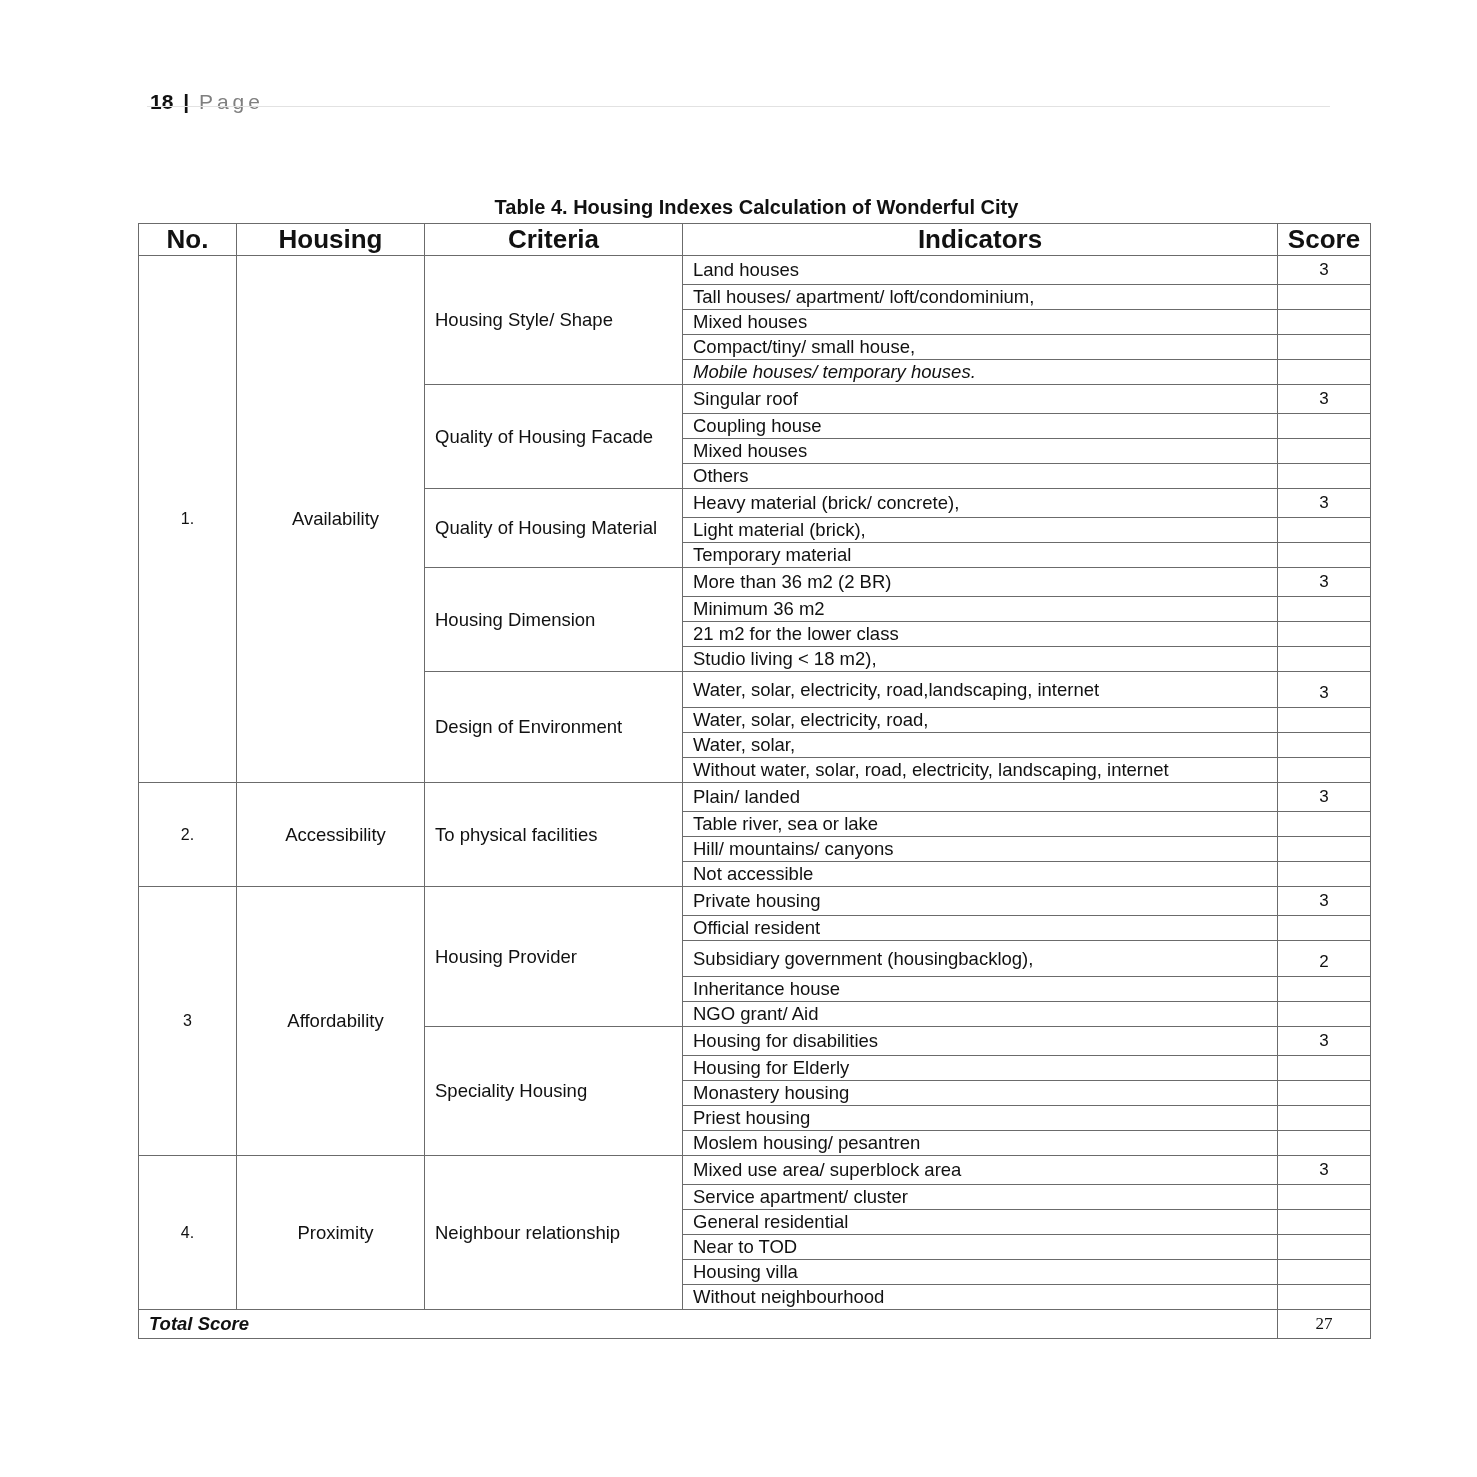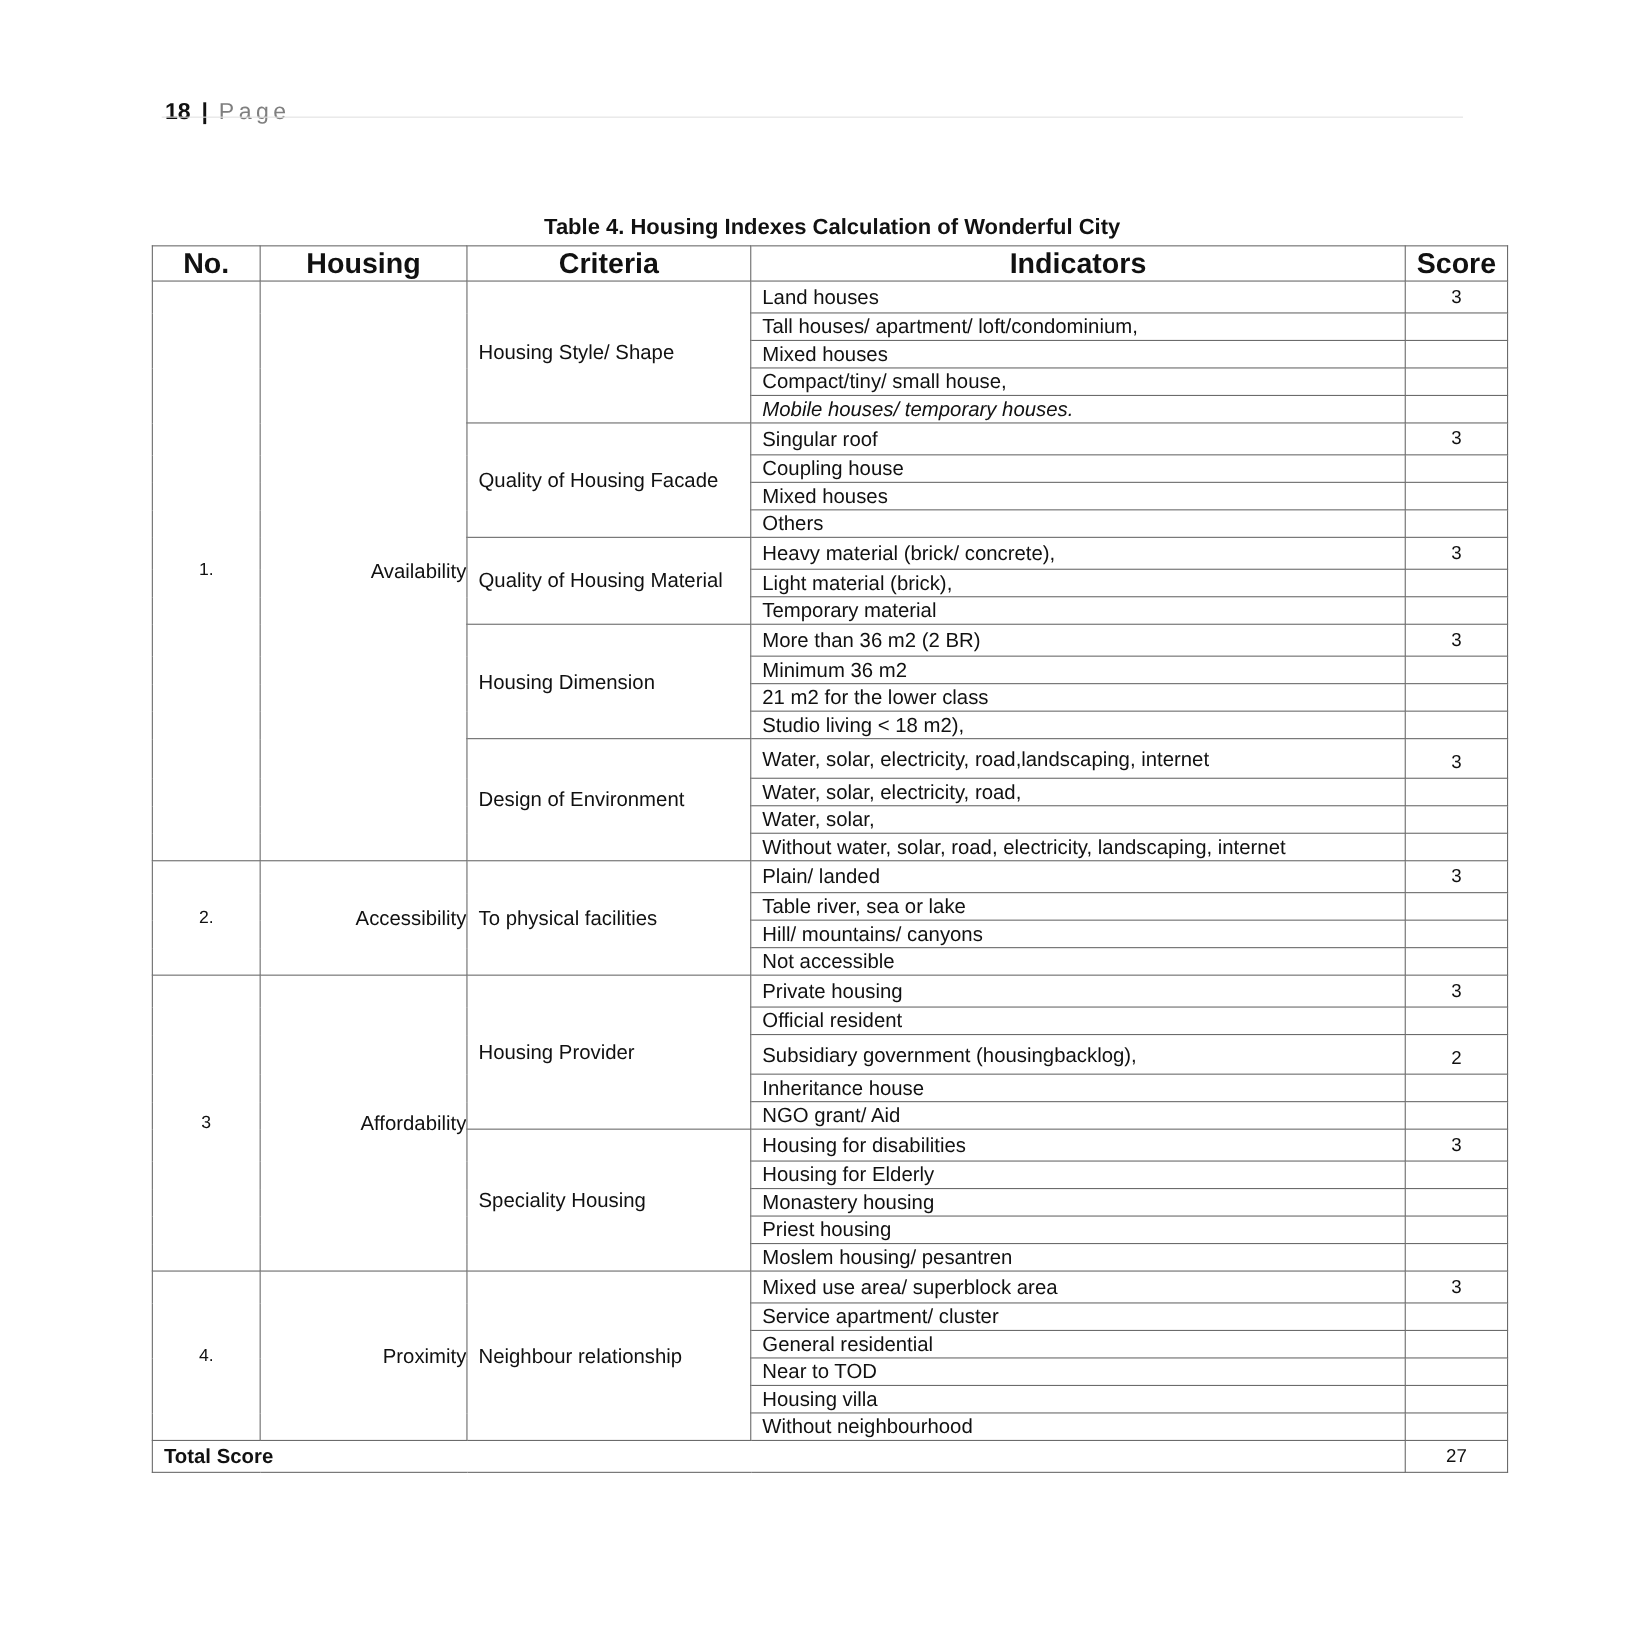--- a/index.html
+++ b/index.html
@@ -8,28 +8,28 @@
   .page-header .num { font-weight:bold; color:#111; }
   .page-header .sep { font-weight:bold; color:#111; margin:0 4px; }
   .page-header .word { color:#7f7f7f; letter-spacing:4px; }
   .header-rule { position:absolute; left:147px; top:106px; width:1183px; height:1px; background:#e2e2e2; }
   .caption { position:absolute; left:0; width:1477px; top:196px; text-align:center; font-family:"Liberation Sans", sans-serif; font-weight:bold; font-size:20px; color:#111; padding-left:0px; }
   .caption span { position:relative; left:-2px;margin-left:40px; }
   table.main { position:absolute; left:138px; top:223px; border-collapse:collapse; table-layout:fixed; width:1232px; font-family:"Liberation Sans", sans-serif; font-size:18.5px; }
   table.main td, table.main th { border:1.5px solid #6b6b6b; padding:0; overflow:hidden; white-space:nowrap; }
   table.main th { font-weight:bold; font-size:26px; height:29px; text-align:center; color:#111; }
   td.no { text-align:center; font-size:16px; }
-  td.housing { padding-left:10px !important; text-align:right; }
+  td.housing { padding-left:10px !important; text-align:center; }
   td.criteria { padding-left:10px !important; white-space:normal !important; line-height:24px; }
   td.ind { padding-left:10px !important; height:24px; line-height:22px; }
   td.ind.tall { height:35px; }
   td.ind.italic { font-style:italic;margin-left:34px; }
   td.score { text-align:center; font-size:17px; line-height:28px; vertical-align:bottom; }
-  td.total-label { font-weight:bold; padding-left:10px !important; height:28px; }
-  td.total-val { text-align:center; font-size:17px; }
+  td.total-label { font-weight:bold; font-style:italic; padding-left:10px !important; height:28px; }
+  td.total-val { text-align:center; font-size:17px;font-family:Liberation Serif, serif; }
   .it { }
 </style>
 </head>
 <body>
 
 <div class="page-header">
   <span class="num">18</span>
   <span class="sep">|</span>
   <span class="word">Page</span>
 </div>

